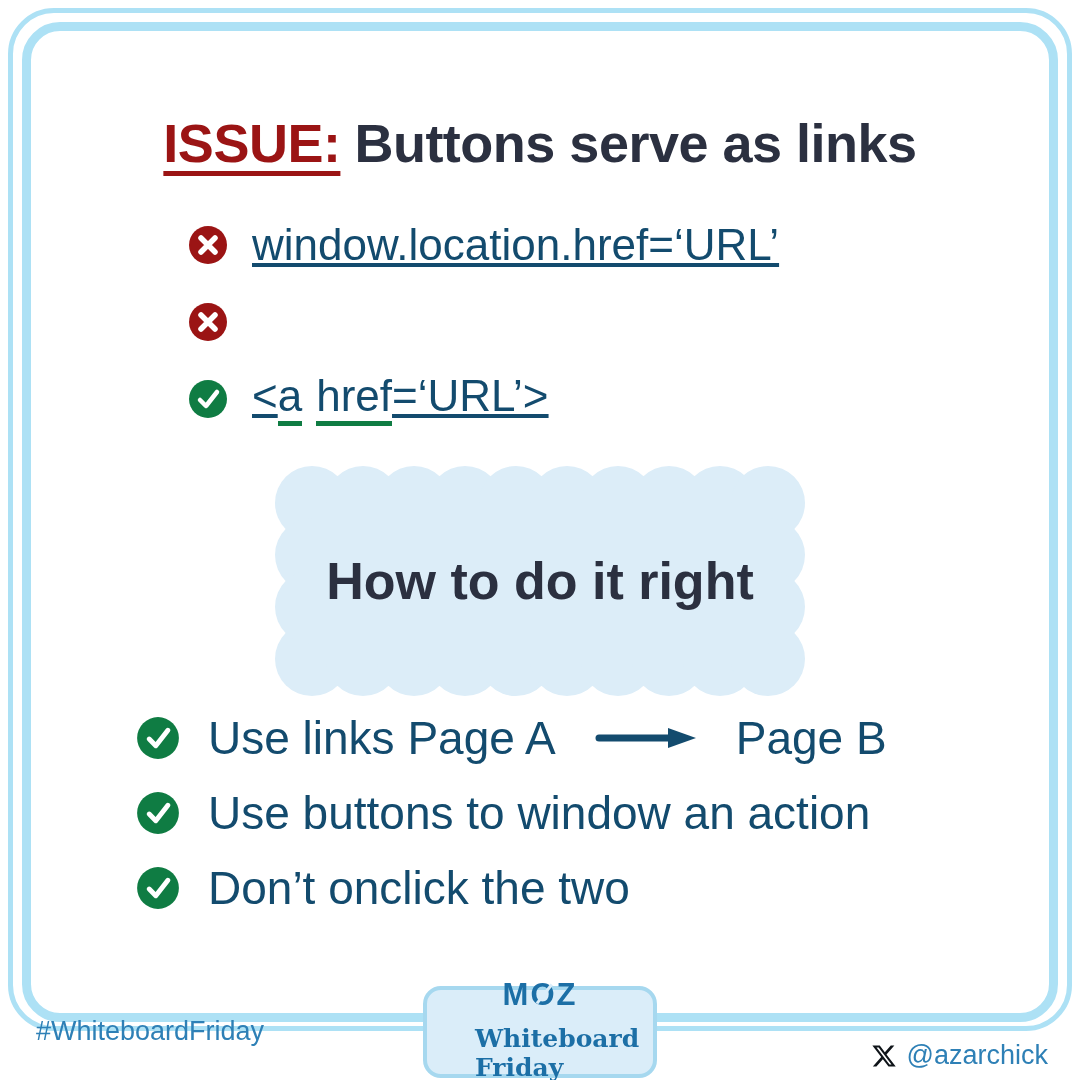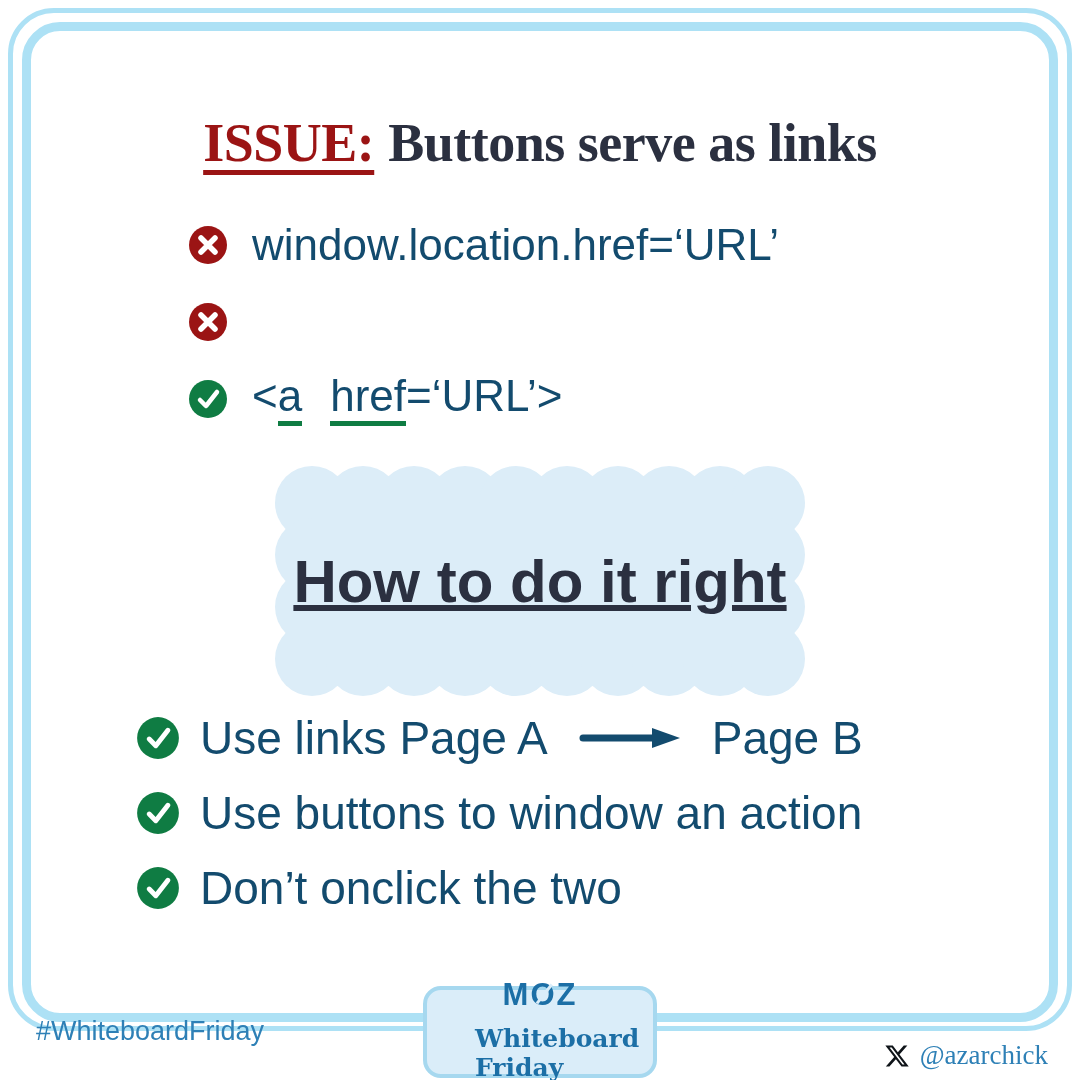--- a/index.html
+++ b/index.html
@@ -34,76 +34,74 @@
     border:9px solid var(--frame-blue);
     border-radius:38px;
     z-index:1;
   }
   .title{
     position:absolute;left:0;right:0;top:112px;
     text-align:center;
     font-size:54px;font-weight:bold;letter-spacing:-0.5px;
     color:var(--charcoal);
     z-index:2;
-    font-family:Liberation Serif, serif;
   }
   .title .issue{
     color:var(--red);
     text-decoration:underline;
     text-decoration-thickness:5px;
     text-underline-offset:9px;
     margin-right:14px;
   }
   .code-list{
     position:absolute;left:188px;top:206px;
     z-index:2;
   }
   .code-row{
     display:flex;align-items:center;height:77px;gap:24px;
-    font-size:44px;color:var(--dark-teal);
+    font-size:44px;color:var(--dark-teal);text-decoration:underline;
   }
   .badge-icon{flex:0 0 auto;display:block;}
   .u-green{
     display:inline-block;
     border-bottom:5px solid var(--green);
     padding-bottom:2px;
     line-height:1.05;
   }
-  .u-gap{margin-left:28px;text-align:right;}
+  .u-gap{margin-left:14px;text-align:right;}
   .cloud{
     position:absolute;left:50%;top:466px;transform:translateX(-50%);
     width:530px;height:230px;
     z-index:2;
   }
   .cloud svg{position:absolute;left:0;top:0;}
   .cloud-text{
     position:absolute;left:0;right:0;top:0;bottom:0;
     display:flex;align-items:center;justify-content:center;
-    font-size:60px;font-weight:bold;color:var(--charcoal);text-decoration:underline;
+    font-size:52px;font-weight:bold;color:var(--charcoal);
   }
   .checklist{
     position:absolute;left:136px;top:700px;
     z-index:2;
   }
   .check-row{
-    display:flex;align-items:center;height:75px;gap:20px;
+    display:flex;align-items:center;height:75px;gap:28px;
     font-size:46px;color:var(--dark-teal);
   }
   .arrow-wrap{display:flex;align-items:center;margin:0 10px;}
   .footer-left{
     position:absolute;left:36px;top:1016px;
     font-size:27px;color:var(--footer-blue);
     z-index:2;
   }
   .footer-right{
     position:absolute;right:32px;top:1040px;
     display:flex;align-items:center;gap:10px;
     font-size:27px;color:var(--footer-blue);
     z-index:2;
-    font-family:Liberation Serif, serif;
   }
   .badge{
     position:absolute;left:50%;top:986px;transform:translateX(-50%);
     width:234px;height:92px;
     background:var(--badge-bg);
     border:4px solid var(--badge-border);
     border-radius:18px;
     display:flex;flex-direction:column;align-items:center;justify-content:center;
     z-index:5;
   }

